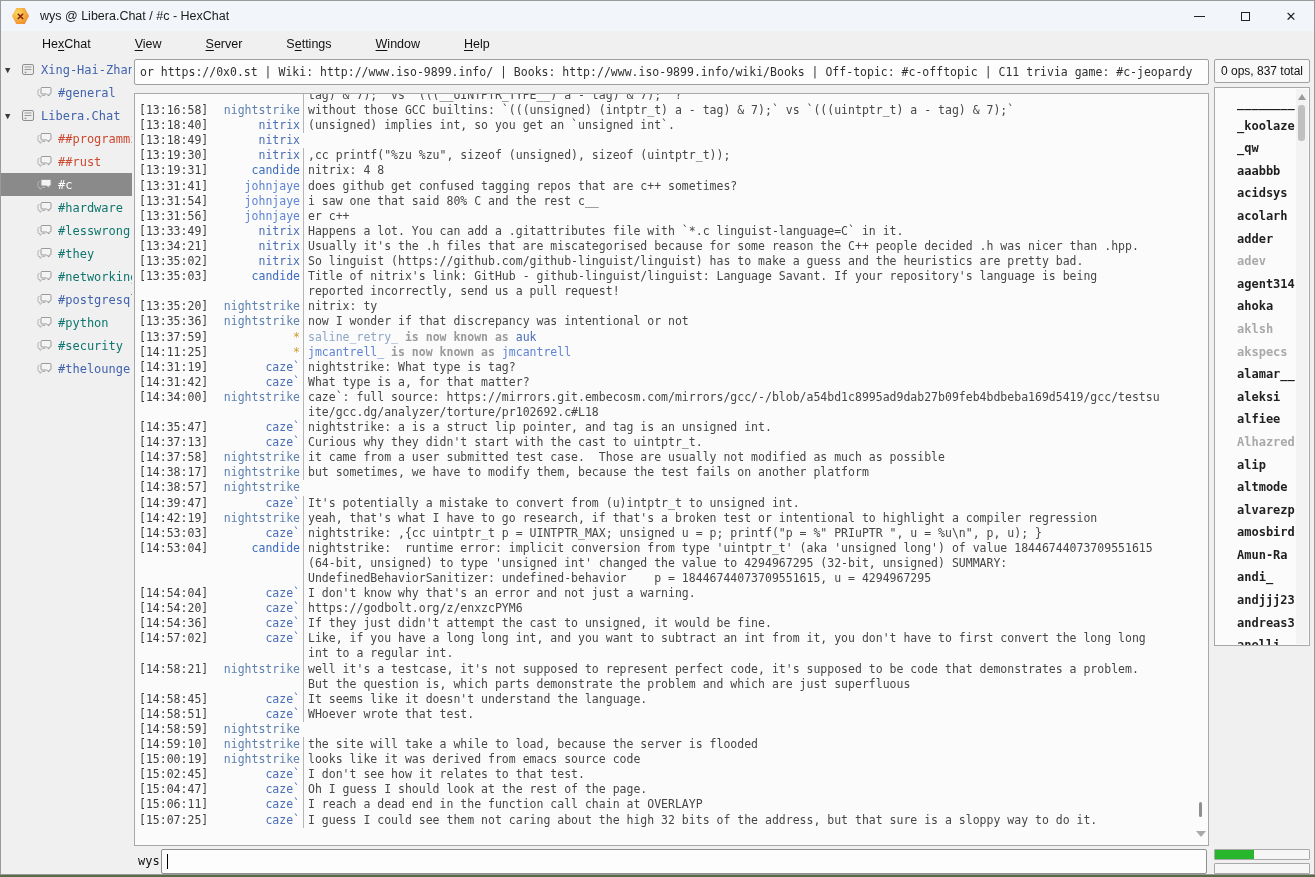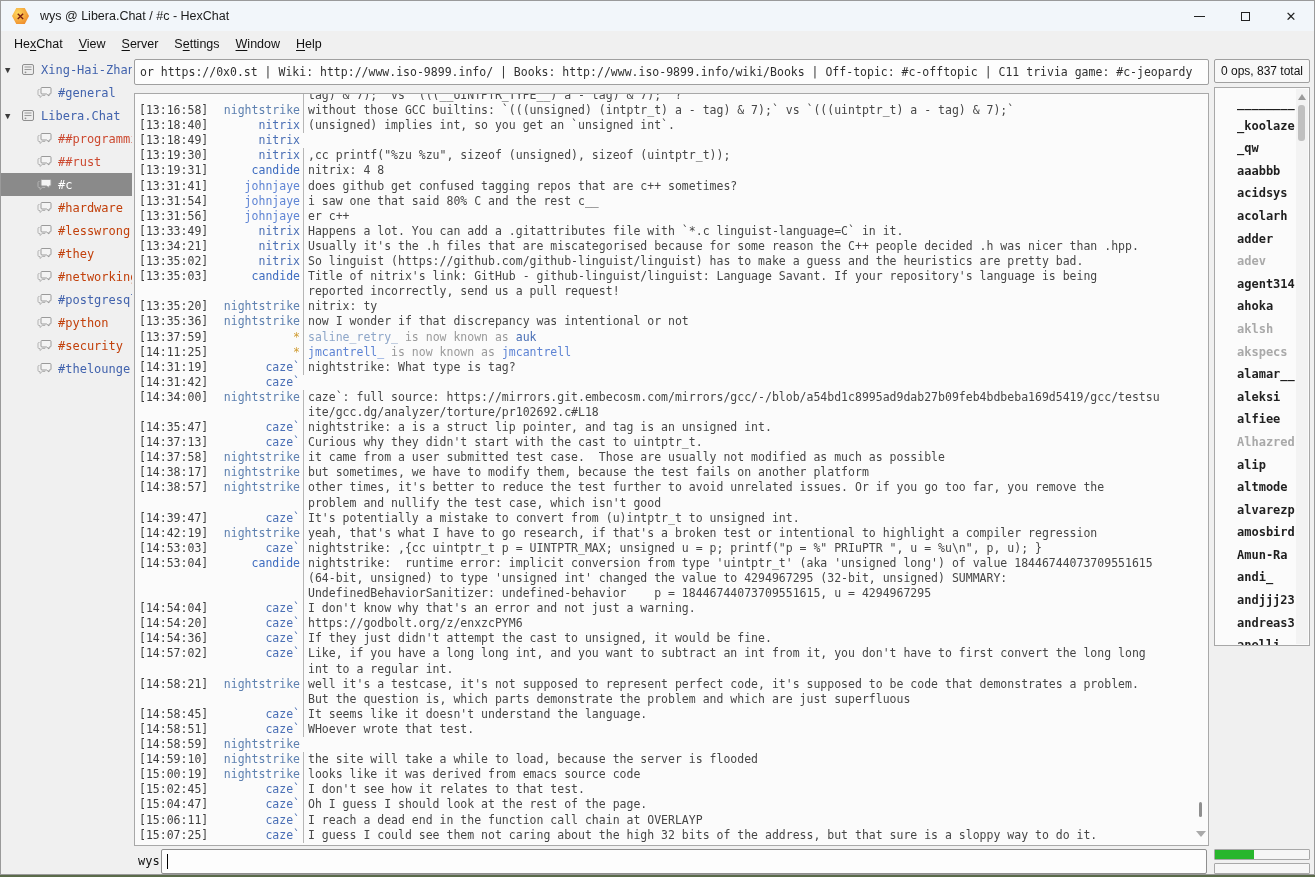--- a/index.html
+++ b/index.html
@@ -30,21 +30,21 @@
   .win-btn { width:46px; height:100%; display:flex; align-items:center; justify-content:center; color:#222; }
   .glyph-min { width:11px; height:0; border-top:1px solid #222; display:block; }
   .glyph-max { width:9px; height:9px; border:1px solid #222; display:block; }
   .glyph-close { font-size:13px; line-height:1; }
   
   #menubar {
     position:absolute; left:0; top:30px; right:0; height:25px;
     display:flex; align-items:center; padding-left:5px; font-size:12.5px; color:#111;
     background:#f0f0f0;
   }
-  .menu-item { padding:3px 8px; }
+  .menu-item { padding:3px 8px;margin-left:28px; }
   .menu-item u { text-decoration:underline; text-underline-offset:2px; }
   
   #topic-input {
     position:absolute; left:133px; top:58px; width:1075px; height:26px;
     border:1px solid #9f9f9f; border-radius:2px; background:#fdfdfd;
     font-family:"DejaVu Sans Mono", monospace; font-size:11.5px; color:#303030;
     padding:0 5px; outline:none; white-space:nowrap; overflow:hidden;
   }
   #ops-box {
     position:absolute; left:1213px; top:58px; width:96px; height:24px;
@@ -58,41 +58,41 @@
     height:23px; display:flex; align-items:center; white-space:nowrap; overflow:hidden;
     font-family:"DejaVu Sans Mono", monospace; font-size:12px;
   }
   .tree-row .arrow { width:14px; margin-left:4px; font-size:9px; color:#3c3c3c; flex:0 0 auto; }
   .tree-row .ticon { flex:0 0 auto; margin-right:6px; display:flex; }
   .tree-row.server .ticon { margin-left:2px; }
   .tree-row.channel { padding-left:36px; }
   .tree-row .tlabel { overflow:hidden; }
   .tree-row.c-blue .tlabel { color:#4263ad; }
   .tree-row.c-red .tlabel { color:#cc4a31; }
-  .tree-row.c-normal .tlabel { color:#c2410c; }
+  .tree-row.c-normal .tlabel { color:#0f766e; }
   .tree-row.selected { background:#8a8a8a; }
   .tree-row.selected .tlabel { color:#ffffff; }
   
   #chat {
     position:absolute; left:133px; top:92px; width:1075px; height:753px;
     background:#fbfbfb; border:1px solid #a8a8a8; overflow:hidden;
   }
   #chat-lines {
     position:absolute; left:1px; top:-6px; right:15px;
     font-family:"DejaVu Sans Mono", monospace; font-size:11.5px; line-height:15.1px;
   }
   .line { display:grid; grid-template-columns:76px 88px 1fr; }
   .line .time { color:#3d3d3d; padding-left:3px; white-space:nowrap; }
   .line .nick { text-align:right; white-space:nowrap; }
   .line .msg  {
     color:#464646; margin-left:3px; padding-left:4px;
     border-left:1px solid #b6b6b6;
     white-space:pre-wrap; overflow-wrap:break-word;
   }
-  .ev-mid { color:#9a9a9a; }
+  .ev-mid { color:#9a9a9a;font-weight:bold; }
   
   #chat-scrollbar { position:absolute; right:2px; top:2px; bottom:2px; width:11px; }
   #chat-scroll-thumb {
     position:absolute; right:4px; bottom:26px; width:3px; height:15px;
     background:#8f8f8f; border-radius:2px;
   }
   #chat-scroll-down {
     position:absolute; right:0; bottom:6px; width:0; height:0;
     border-left:5px solid transparent; border-right:5px solid transparent;
     border-top:6px solid #a9a9a9;
@@ -396,20 +396,21 @@
           <div class="msg"><span class="ev-from" style="color: rgb(94, 132, 212);">jmcantrell_</span><span class="ev-mid"> is now known as </span><span class="ev-to" style="color: rgb(94, 132, 212);">jmcantrell</span></div>
         </div>
         <div class="line">
           <span class="time">[14:31:19]</span>
           <span class="nick" style="color: rgb(74, 111, 181);">caze`</span>
           <div class="msg">nightstrike: What type is tag?</div>
         </div>
         <div class="line">
           <span class="time">[14:31:42]</span>
           <span class="nick" style="color: rgb(74, 111, 181);">caze`</span>
+          <div class="msg">What type is a, for that matter?</div>
         </div>
         <div class="line">
           <span class="time">[14:34:00]</span>
           <span class="nick" style="color: rgb(94, 129, 176);">nightstrike</span>
           <div class="msg">caze`: full source: https://mirrors.git.embecosm.com/mirrors/gcc/-/blob/a54bd1c8995ad9dab27b09feb4bdbeba169d5419/gcc/testsu
 ite/gcc.dg/analyzer/torture/pr102692.c#L18</div>
         </div>
         <div class="line">
           <span class="time">[14:35:47]</span>
           <span class="nick" style="color: rgb(74, 111, 181);">caze`</span>
@@ -426,22 +427,20 @@
           <div class="msg">it came from a user submitted test case.  Those are usually not modified as much as possible</div>
         </div>
         <div class="line">
           <span class="time">[14:38:17]</span>
           <span class="nick" style="color: rgb(94, 129, 176);">nightstrike</span>
           <div class="msg">but sometimes, we have to modify them, because the test fails on another platform</div>
         </div>
         <div class="line">
           <span class="time">[14:38:57]</span>
           <span class="nick" style="color: rgb(94, 129, 176);">nightstrike</span>
-          <div class="msg">other times, it's better to reduce the test further to avoid unrelated issues. Or if you go too far, you remove the
-problem and nullify the test case, which isn't good</div>
         </div>
         <div class="line">
           <span class="time">[14:39:47]</span>
           <span class="nick" style="color: rgb(74, 111, 181);">caze`</span>
           <div class="msg">It's potentially a mistake to convert from (u)intptr_t to unsigned int.</div>
         </div>
         <div class="line">
           <span class="time">[14:42:19]</span>
           <span class="nick" style="color: rgb(94, 129, 176);">nightstrike</span>
           <div class="msg">yeah, that's what I have to go research, if that's a broken test or intentional to highlight a compiler regression</div>

